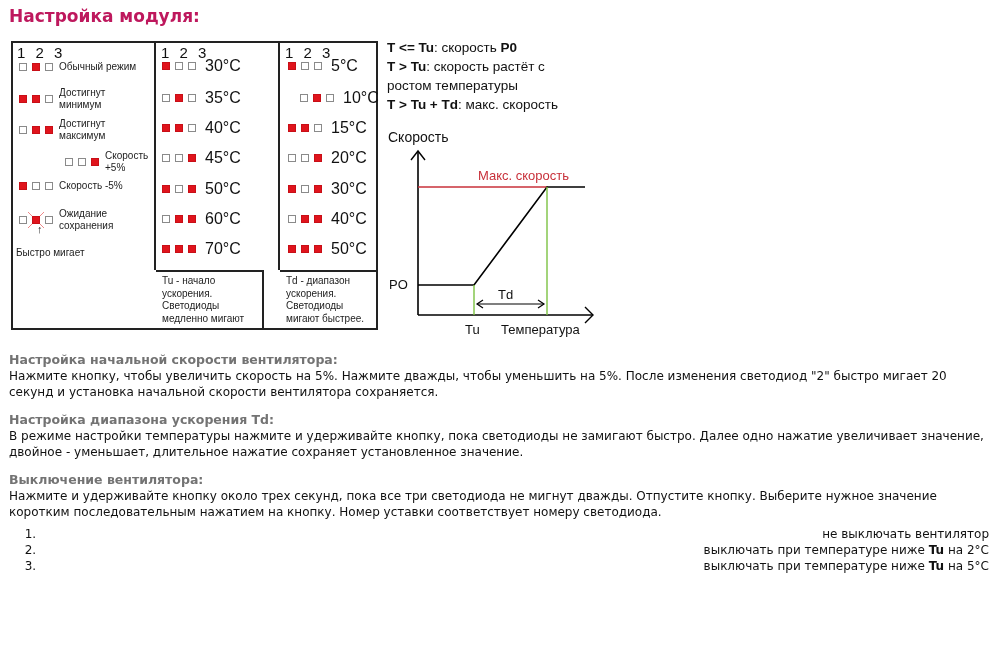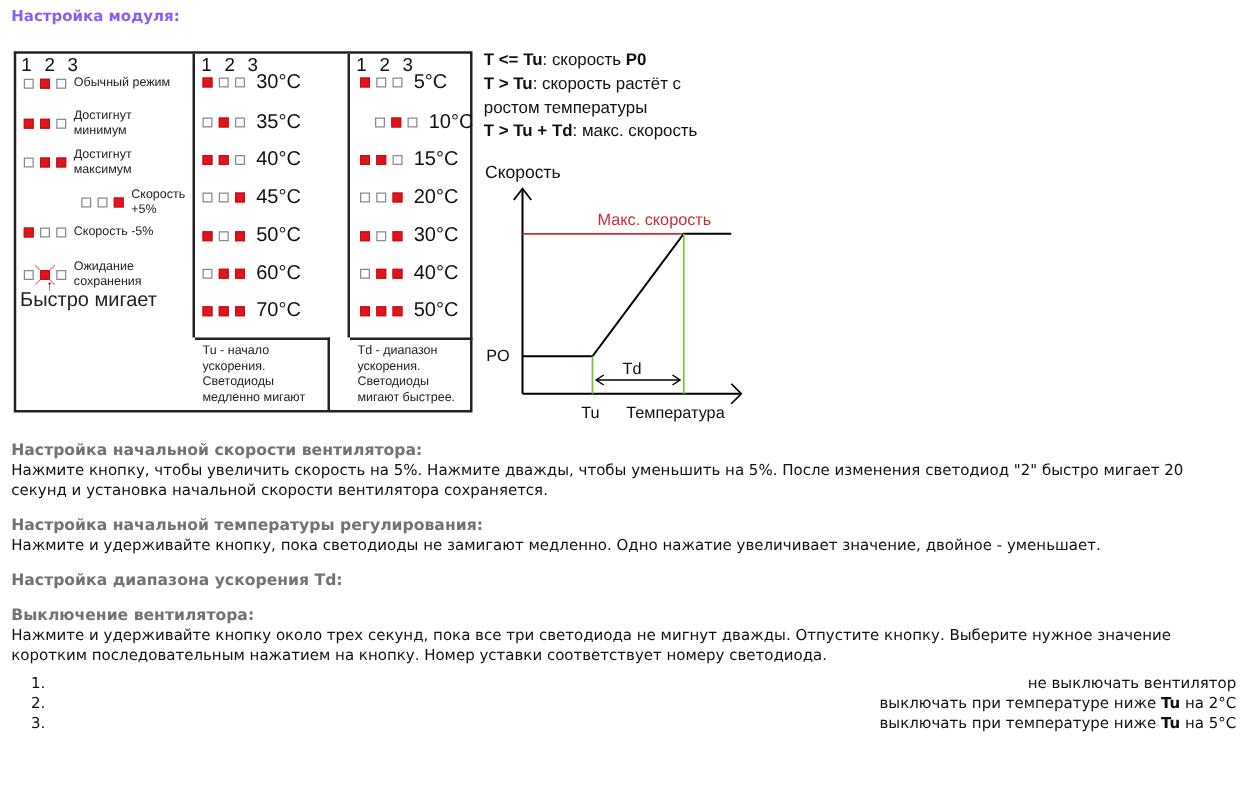--- a/index.html
+++ b/index.html
@@ -3,21 +3,21 @@
   <meta charset="utf-8">
   <style>
     html, body { margin: 0; padding: 0; background: #ffffff; }
     body {
       width: 1000px; height: 649px; position: relative; overflow: hidden;
       font-family: "DejaVu Sans", "Liberation Sans", sans-serif;
       color: #111111;
     }
     .title {
       position: absolute; left: 9px; top: 6px;
-      font-size: 12px; font-weight: bold; color: #8b5cf6;
+      font-size: 17px; font-weight: bold; color: #be185d;
     }
     
     .led-table {
       position: absolute; left: 11px; top: 41px;
       width: 367px; height: 289px;
       border: 2px solid #222; box-sizing: border-box;
       font-family: "Liberation Sans", sans-serif;
     }
     .col {
       position: absolute; top: 0; height: 227px;
@@ -33,21 +33,21 @@
     .col.c1 .hdr { left: 4px; }
     .row { position: absolute; left: 0; display: flex; align-items: center; }
     .led {
       width: 8px; height: 8px; box-sizing: border-box;
       border: 1px solid #8a8a8a; background: #fff; margin-right: 5px;
       flex: 0 0 auto;
     }
     .led.on { background: #e0141c; border-color: #c80f17; }
     .mode-label { font-size: 10px; line-height: 12px; color: #222; margin-left: 1px; }
     .temp-label { font-size: 16px; color: #111; margin-left: 4px; }
-    .fast-blink { position: absolute; left: 3px; top: 189px; font-size: 16px; color: #222; }
+    .fast-blink { position: absolute; left: 3px; top: 204px; font-size: 10px; color: #222; }
     .arrow-up { position: absolute; left: 24px; top: 180px; font-size: 11px; color: #222; }
     .bottom {
       position: absolute; top: 227px; height: 58px;
       border-top: 2px solid #222; border-right: 2px solid #222; box-sizing: border-box;
       font-size: 10px; line-height: 12.5px; color: #222; padding: 3px 0 0 6px;
     }
     .bottom.b1 { left: 0; width: 143px; }
     .bottom.b2 { left: 143px; width: 108px; }
     .bottom.b3 { left: 267px; width: 98px; border-right: none; }
 
@@ -259,25 +259,22 @@
   <text x="80" y="214" font-size="13" fill="#111">Tu</text>
   <text x="116" y="214" font-size="13" fill="#111">Температура</text>
 </svg>
 
 <div class="sections">
   <div class="sec">
     <h3>Настройка начальной скорости вентилятора:</h3>
     <p>Нажмите кнопку, чтобы увеличить скорость на 5%. Нажмите дважды, чтобы уменьшить на 5%. После изменения светодиод "2" быстро мигает 20 секунд и установка начальной скорости вентилятора сохраняется.</p>
   </div>
   <div class="sec">
-    <h3>Настройка начальной температуры регулирования:</h3>
-    <p>Нажмите и удерживайте кнопку, пока светодиоды не замигают медленно. Одно нажатие увеличивает значение, двойное - уменьшает.</p>
-  </div>
-  <div class="sec">
     <h3>Настройка диапазона ускорения Td:</h3>
+    <p>В режиме настройки температуры нажмите и удерживайте кнопку, пока светодиоды не замигают быстро. Далее одно нажатие увеличивает значение, двойное - уменьшает, длительное нажатие сохраняет установленное значение.</p>
   </div>
   <div class="sec" style="margin-bottom:0">
     <h3>Выключение вентилятора:</h3>
     <p>Нажмите и удерживайте кнопку около трех секунд, пока все три светодиода не мигнут дважды. Отпустите кнопку. Выберите нужное значение коротким последовательным нажатием на кнопку. Номер уставки соответствует номеру светодиода.</p>
     <ol id="off-list">
         <li>не выключать вентилятор</li>
         <li>выключать при температуре ниже <b>Tu</b> на 2°C</li>
         <li>выключать при температуре ниже <b>Tu</b> на 5°C</li>
       </ol>
   </div>

